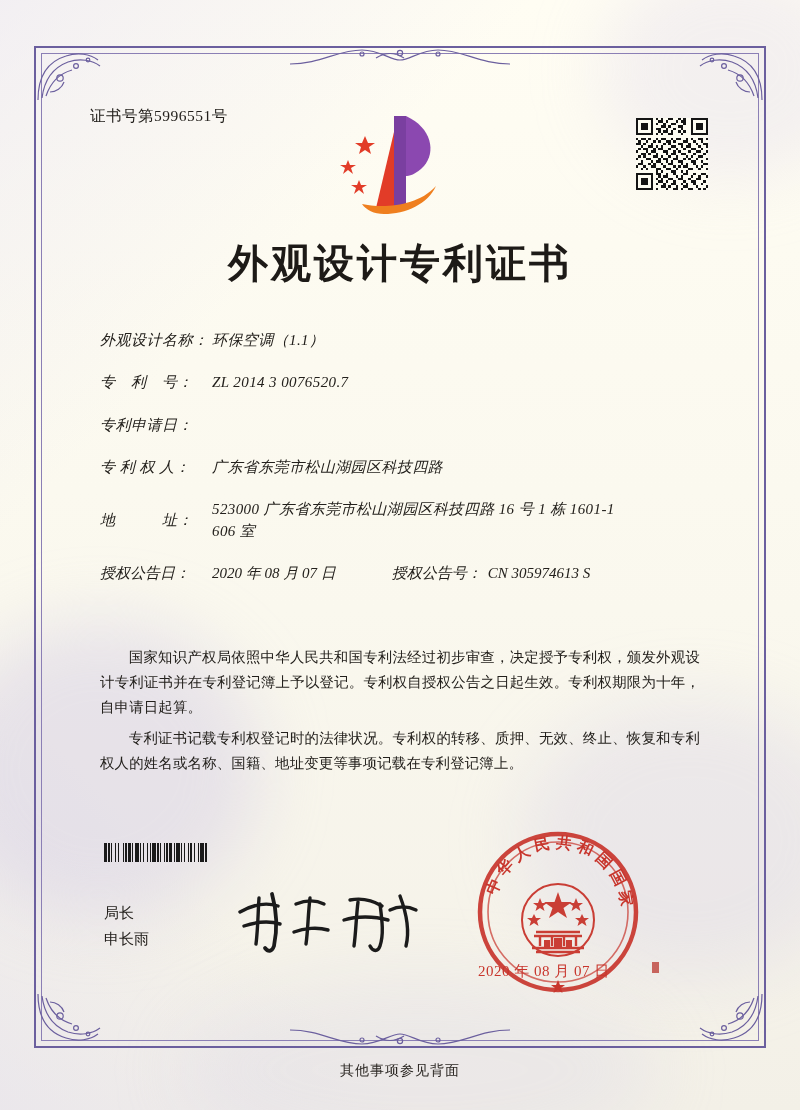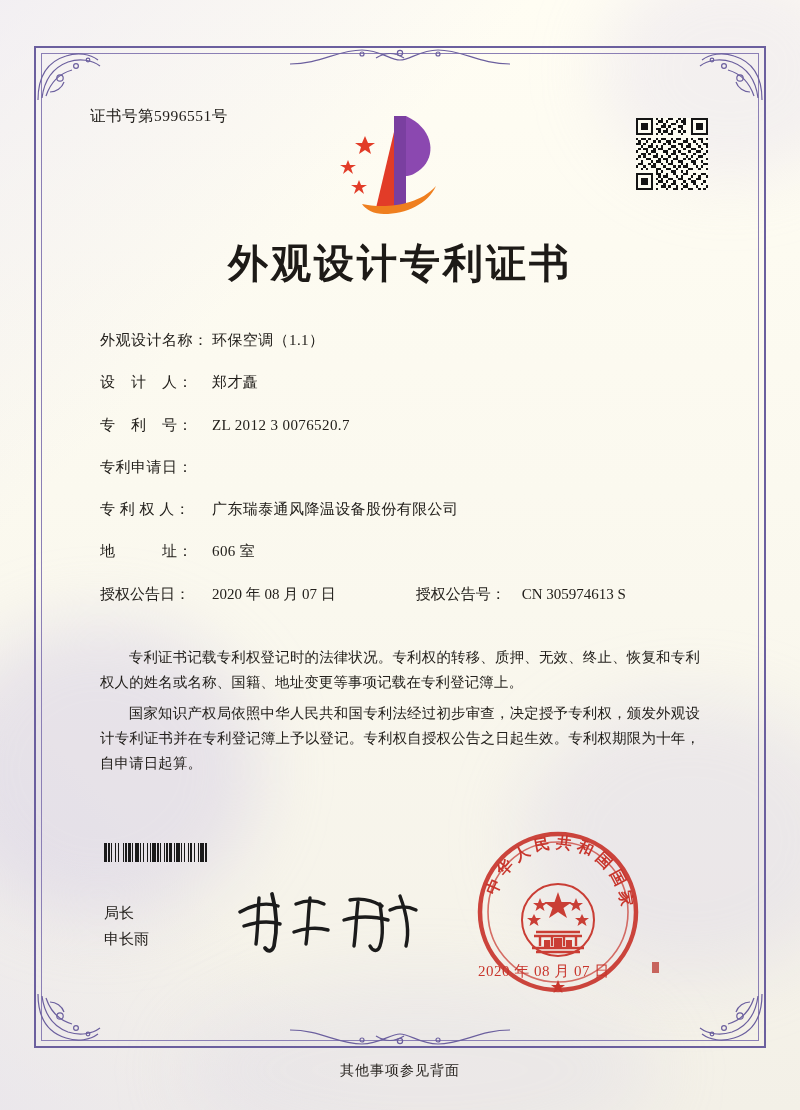--- a/index.html
+++ b/index.html
@@ -109,39 +109,40 @@
     left: 100px; top: 330px;
     width: 604px;
     font-size: 15px;
     color: #23201c;
   }
   .field-row {
     display: flex;
     align-items: center;
     margin-bottom: 20.5px;
     line-height: 1.45;
+    font-style: italic;
   }
   .field-label {
     width: 112px;
     flex: 0 0 112px;
     white-space: pre;
     letter-spacing: 0.5px;
   }
   .field-value {
     flex: 1 1 auto;
     letter-spacing: 0.4px;
   }
   .field-value .l2 { display: block; }
   .inline-split {
     display: flex;
     width: 100%;
   }
   .inline-split .seg-label { width: 112px; flex: 0 0 112px; white-space: pre; }
   .inline-split .seg-val { flex: 0 0 auto; }
-  .inline-split .seg2 { margin-left: 80px; display: flex; gap: 10px; }
+  .inline-split .seg2 { margin-left: 56px; display: flex; }
   .inline-split .seg2 .seg-label2 { flex: 0 0 auto; margin-right: 6px; }
 
   .paragraphs {
     position: absolute;
     left: 100px; top: 645px;
     width: 600px;
     font-size: 14.4px;
     line-height: 25px;
     color: #23201c;
     letter-spacing: 0.2px;
@@ -529,55 +530,52 @@
   </div>
 
   <div class="doc-title">外观设计专利证书</div>
 
   <div class="fields">
     <div class="field-row">
       <div class="field-label">外观设计名称：</div>
       <div class="field-value">环保空调（1.1）</div>
     </div>
     <div class="field-row">
-      <div class="field-label">设　计　人：</div>
-      <div class="field-value">郑才矗</div>
-    </div>
-    <div class="field-row">
       <div class="field-label">专　利　号：</div>
-      <div class="field-value">ZL 2012 3 0076520.7</div>
+      <div class="field-value">ZL 2014 3 0076520.7</div>
     </div>
     <div class="field-row">
       <div class="field-label">专利申请日：</div>
     </div>
     <div class="field-row">
       <div class="field-label">专 利 权 人：</div>
-      <div class="field-value">广东瑞泰通风降温设备股份有限公司</div>
+      <div class="field-value">广东省东莞市松山湖园区科技四路</div>
     </div>
     <div class="field-row">
       <div class="field-label">地　　　址：</div>
       <div class="field-value">
+        <span>523000 广东省东莞市松山湖园区科技四路 16 号 1 栋 1601-1</span>
         <span class="l2">606 室</span>
       </div>
     </div>
     <div class="field-row">
       <div class="inline-split">
         <div class="seg-label">授权公告日：</div>
         <div class="seg-val">2020 年 08 月 07 日</div>
         <div class="seg2">
           <div class="seg-label2">授权公告号：</div>
           <div class="seg-val">CN 305974613 S</div>
         </div>
       </div>
     </div>
   </div>
 
   <div class="paragraphs">
+    <p>国家知识产权局依照中华人民共和国专利法经过初步审查，决定授予专利权，颁发外观设计专利证书并在专利登记簿上予以登记。专利权自授权公告之日起生效。专利权期限为十年，自申请日起算。</p>
     <p>专利证书记载专利权登记时的法律状况。专利权的转移、质押、无效、终止、恢复和专利权人的姓名或名称、国籍、地址变更等事项记载在专利登记簿上。</p>
-    <p>国家知识产权局依照中华人民共和国专利法经过初步审查，决定授予专利权，颁发外观设计专利证书并在专利登记簿上予以登记。专利权自授权公告之日起生效。专利权期限为十年，自申请日起算。</p>
   </div>
 
   <div class="barcode" id="barcode">
       <i style="width: 3px;"></i>
       <i style="width: 1px; background: transparent;"></i>
       <i style="width: 2px;"></i>
       <i style="width: 1px; background: transparent;"></i>
       <i style="width: 1px;"></i>
       <i style="width: 3px; background: transparent;"></i>
       <i style="width: 1px;"></i>

